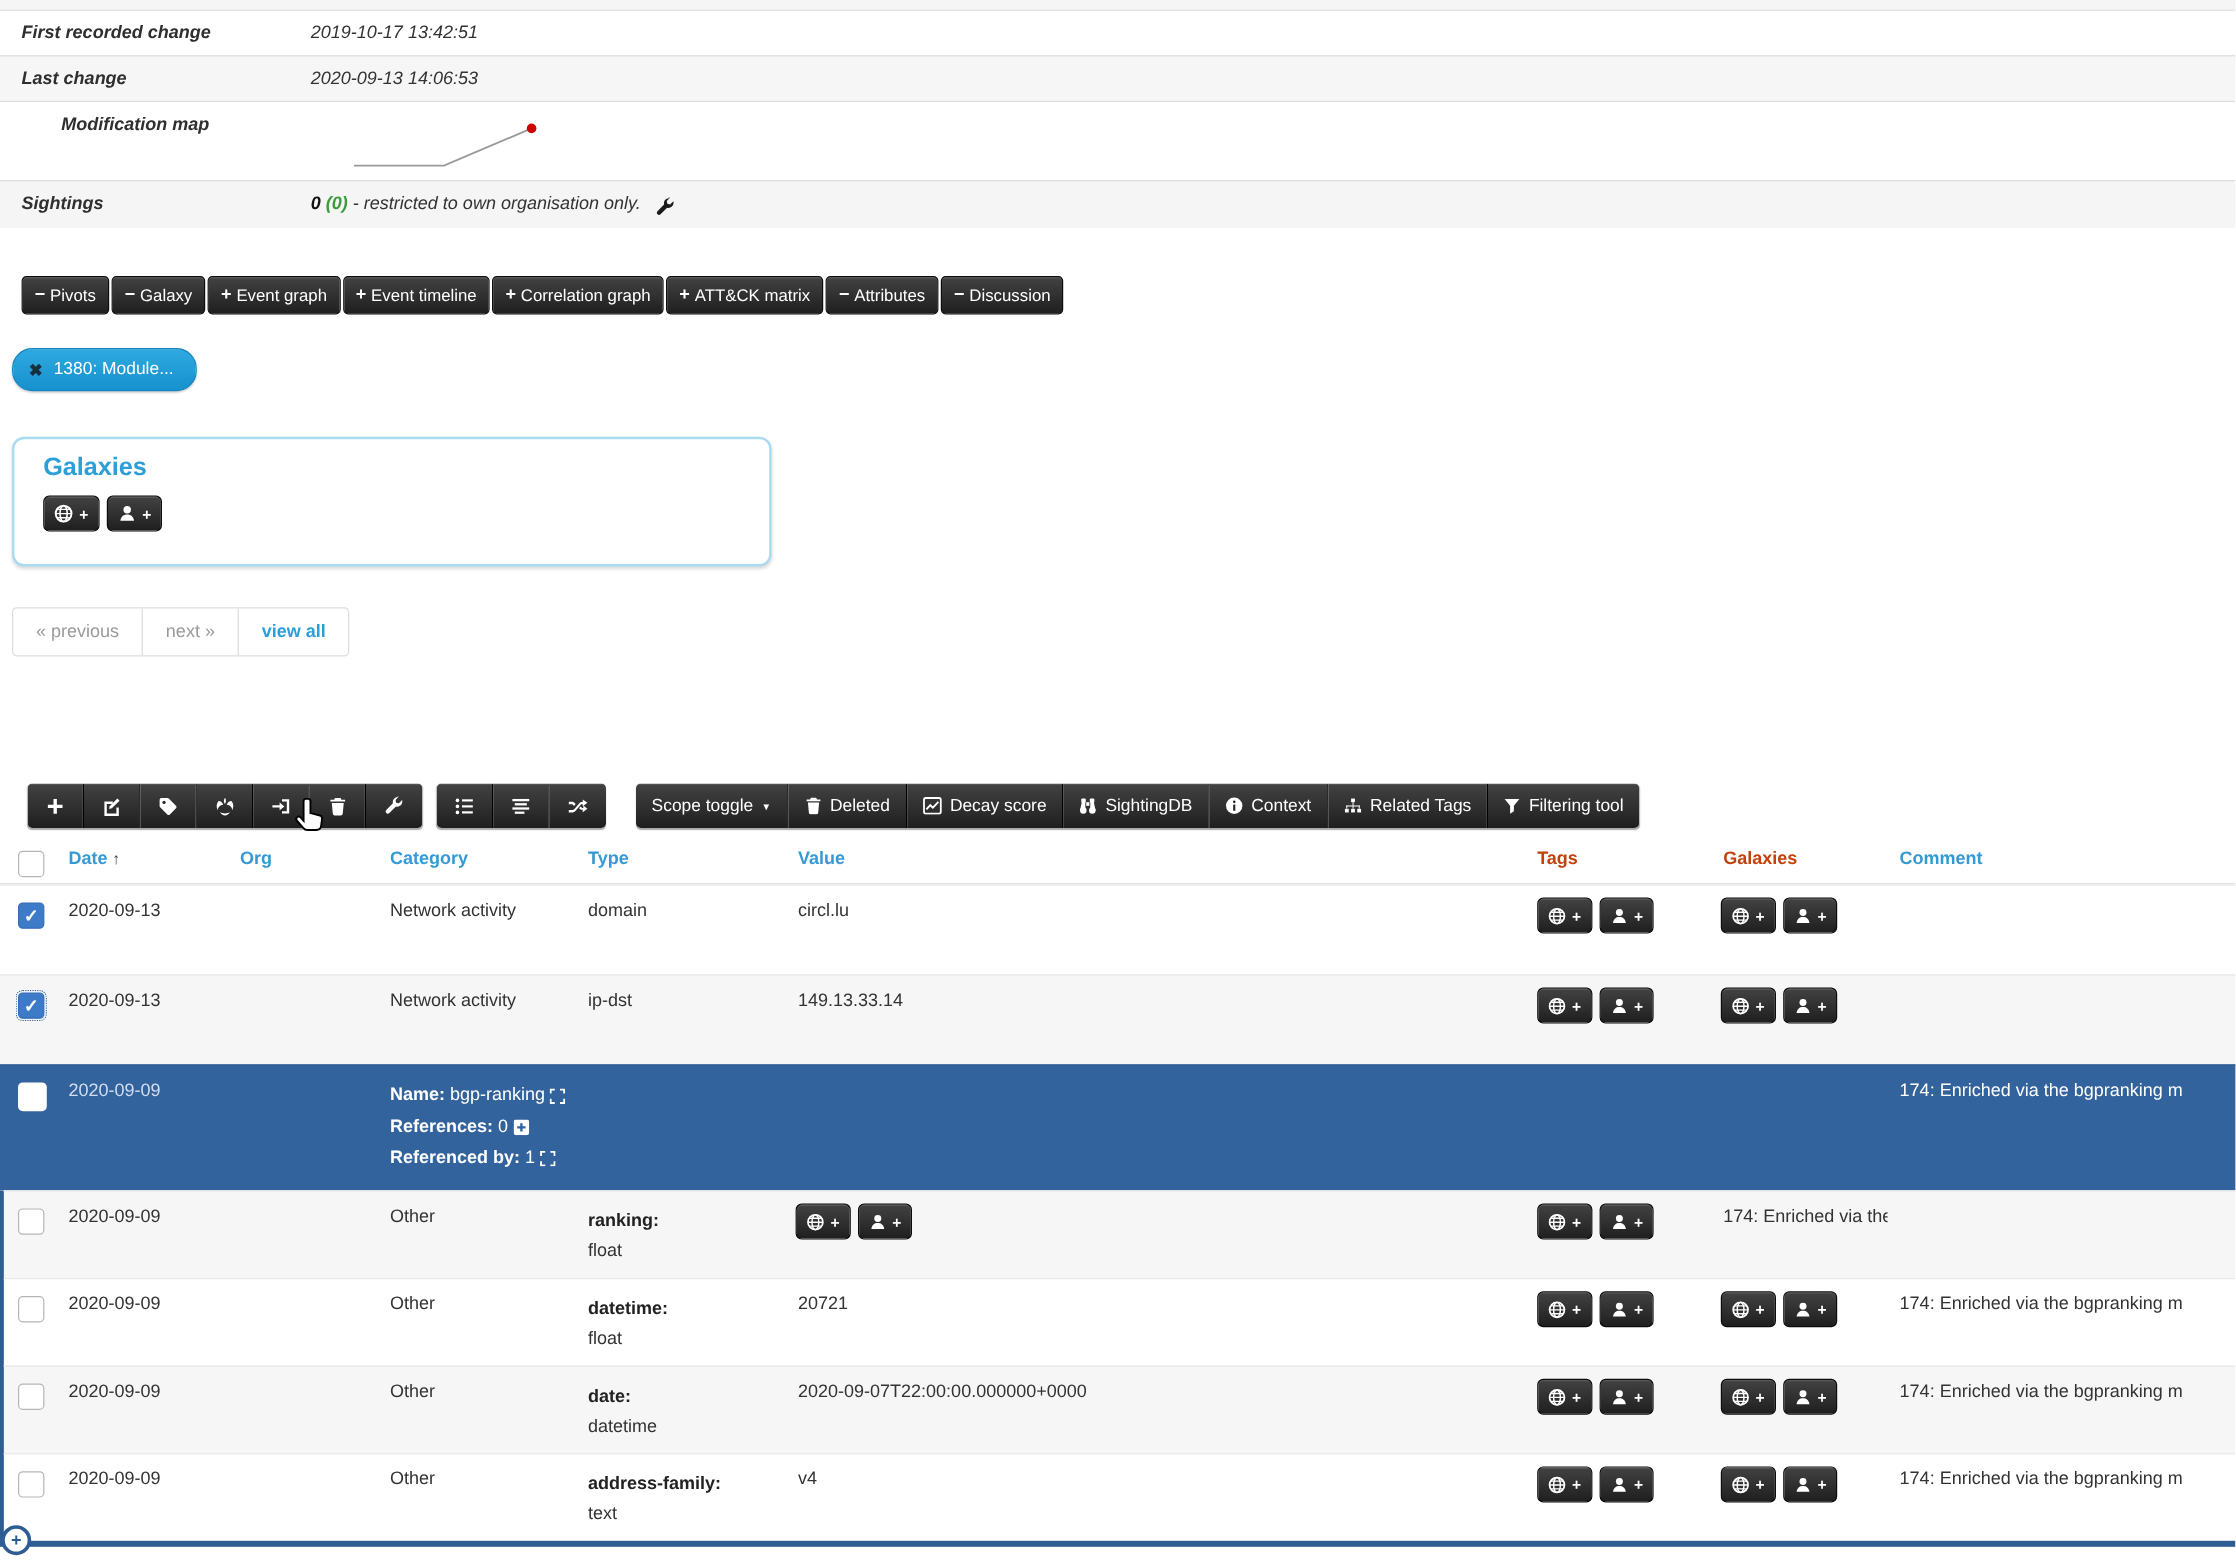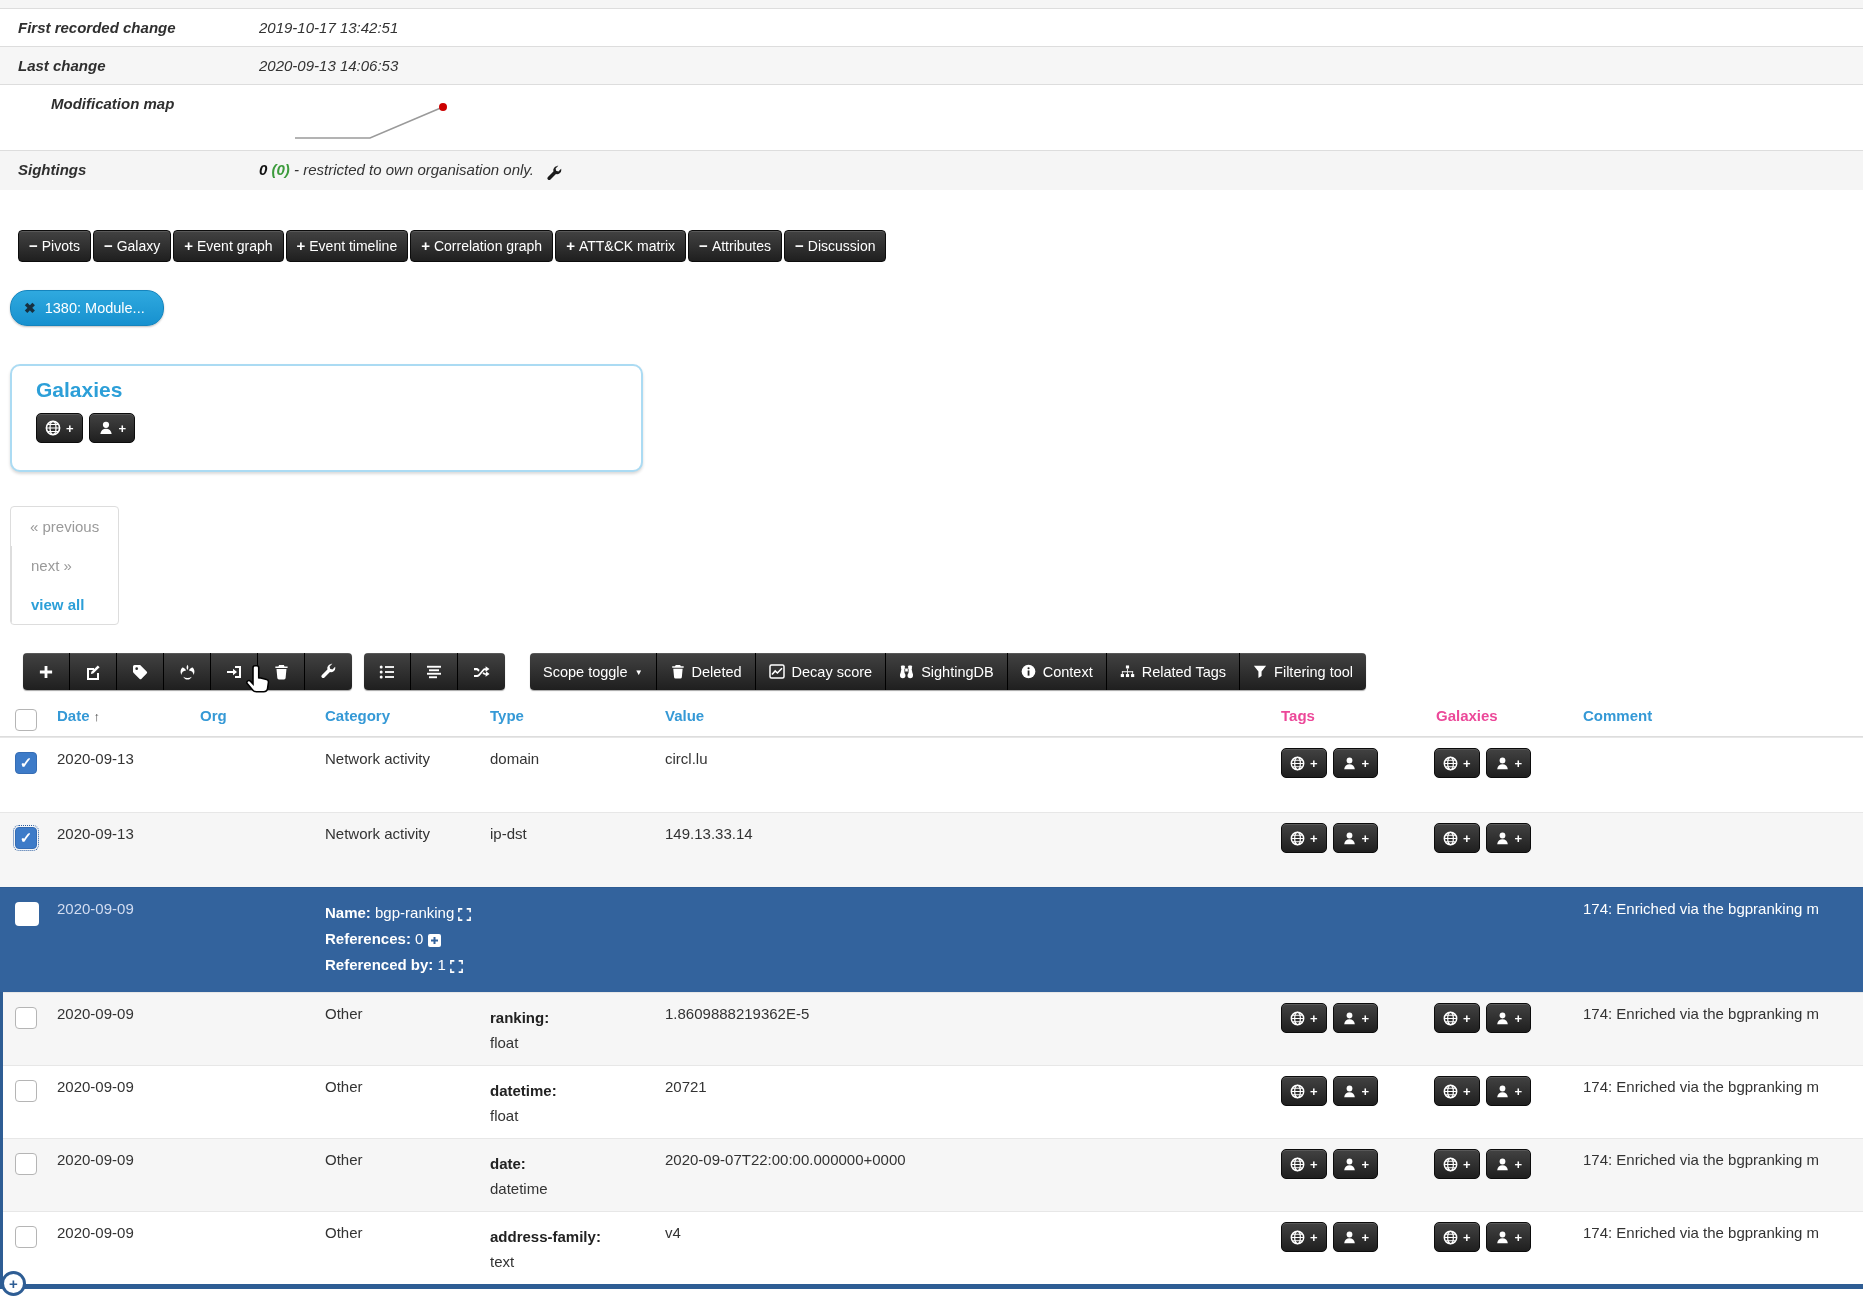--- a/index.html
+++ b/index.html
@@ -42,21 +42,21 @@
   .gx-panel { position:absolute; top:364px; left:10px; width:633px; height:108px;
               border:2px solid #abdbf3; border-radius:10px; background:#fff;
               box-shadow:0 2px 3px rgba(0,0,0,.15); padding:12px 0 0 24px; }
   .gx-title { font-size:21px; font-weight:bold; color:#2c9fd8; }
   .gx-btns { margin-top:11px; display:flex; gap:6px; }
   .sm-ico-btn { height:30px; padding:0 8px; border-radius:5px; gap:5px; font-size:13px; cursor:pointer; }
   .sm-plus { font-weight:bold; font-size:13px; color:#fff; }
 
   
   .pager { position:absolute; top:506px; left:10px; display:inline-flex; border:1px solid #ddd;
-           border-radius:4px; overflow:hidden; background:#fff;flex-direction:column; }
+           border-radius:4px; overflow:hidden; background:#fff; }
   .pg-item { padding:11px 19px; font-size:15px; border-left:1px solid #ddd; cursor:pointer; }
   .pg-item:first-child { border-left:none; }
   .pg-dis { color:#9a9a9a; }
   .pg-link { color:#2c9fd8; font-weight:bold; }
 
   
   .toolbar { position:absolute; top:653px; left:23px; display:flex; }
   .tb-group { display:inline-flex; border-radius:4px; overflow:hidden; margin-right:12px;
               box-shadow:0 1px 1px rgba(0,0,0,.35); }
   .tb-group.g2 { margin-right:25px; }
@@ -67,21 +67,21 @@
   .caret { font-size:8px; position:relative; top:1px; }
 
   
   .atbl { position:absolute; top:695px; left:0; width:2183px; font-size:15px; }
   .gr { display:grid; grid-template-columns:47px 143px 125px 165px 175px 618px 153px 147px 610px; }
   .c { padding:12px 10px 0 10px; overflow:hidden; white-space:nowrap; }
   .c-cb { padding:14px 0 0 15px; }
   .c-tags { padding-left:8px; display:flex; align-items:flex-start; padding-top:10px; gap:6px; }
   .hdr { background:#fff; height:42px; border-bottom:1px solid #ddd; }
   .hdr .c { font-weight:bold; color:#3599d6; cursor:pointer; }
-  .hdr .c.plain { color:#ec4899; cursor:default; }
+  .hdr .c.plain { color:#c2410c; cursor:default; }
   .sort-arrow { color:#444; font-size:13px; margin-left:4px; font-weight:normal; }
   .row { border-top:1px solid #e7e7e7; }
   .row.h75 { height:75px; }
   .row.bg-a { background:#fff; }
   .row.bg-b { background:#f6f6f6; }
   .obj-row { height:105px; background:#33639d; color:#fff; border-top:1px solid #2e5d94; }
   .obj-row .date { color:#d3ddf1; }
   .obj-block { grid-column:4 / span 3; line-height:26px; white-space:nowrap; }
   .obj-lbl { font-weight:bold; }
   .member { height:73px; box-shadow:inset 3px 0 0 #2e5d94; }
@@ -498,21 +498,20 @@
       <div class="c c-cb">
           <div class="cb"></div>
         </div>
       <div class="c">2020-09-09</div>
       <div class="c"></div>
       <div class="c">Other</div>
       <div class="c type2">
           <b>ranking:</b>
           <span>float</span>
         </div>
-      <div class="c">1.8609888219362E-5</div>
       <div class="c-tags">
         <div class="dkbtn sm-ico-btn">
             <svg width="15" height="15" viewBox="0 0 16 16">
               <use href="#i-globe"></use>
             </svg>
             <span class="sm-plus">+</span>
           </div>
         <div class="dkbtn sm-ico-btn">
             <svg width="15" height="15" viewBox="0 0 16 16">
               <use href="#i-user"></use>

